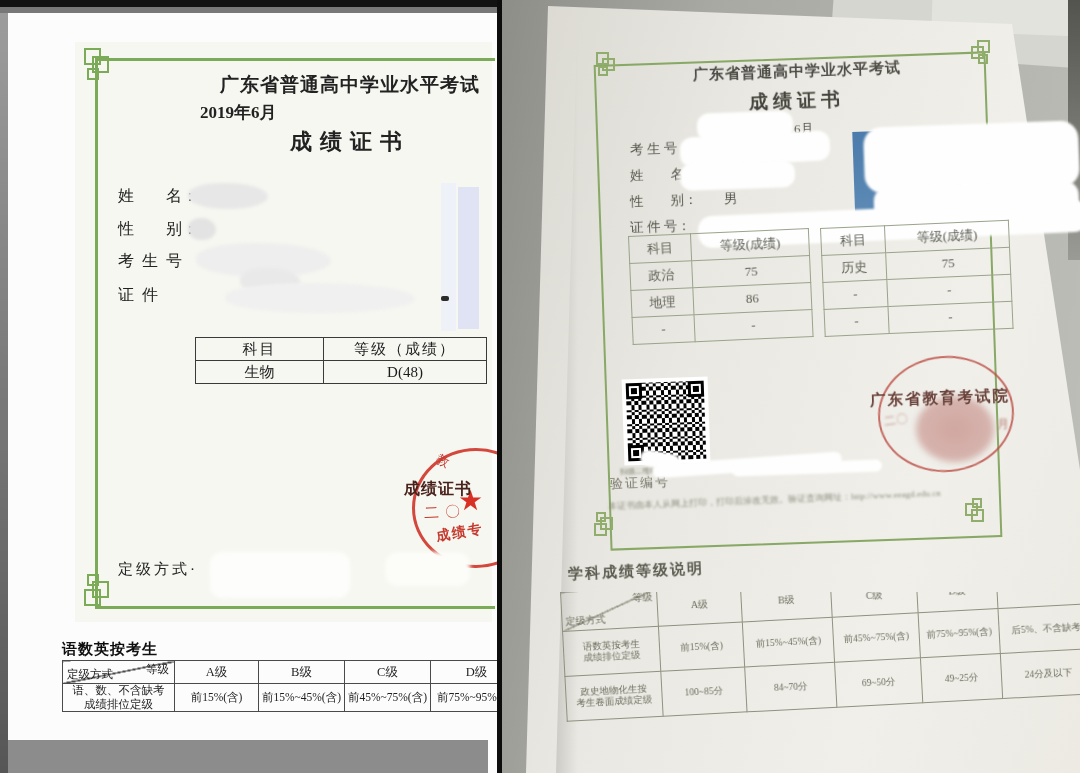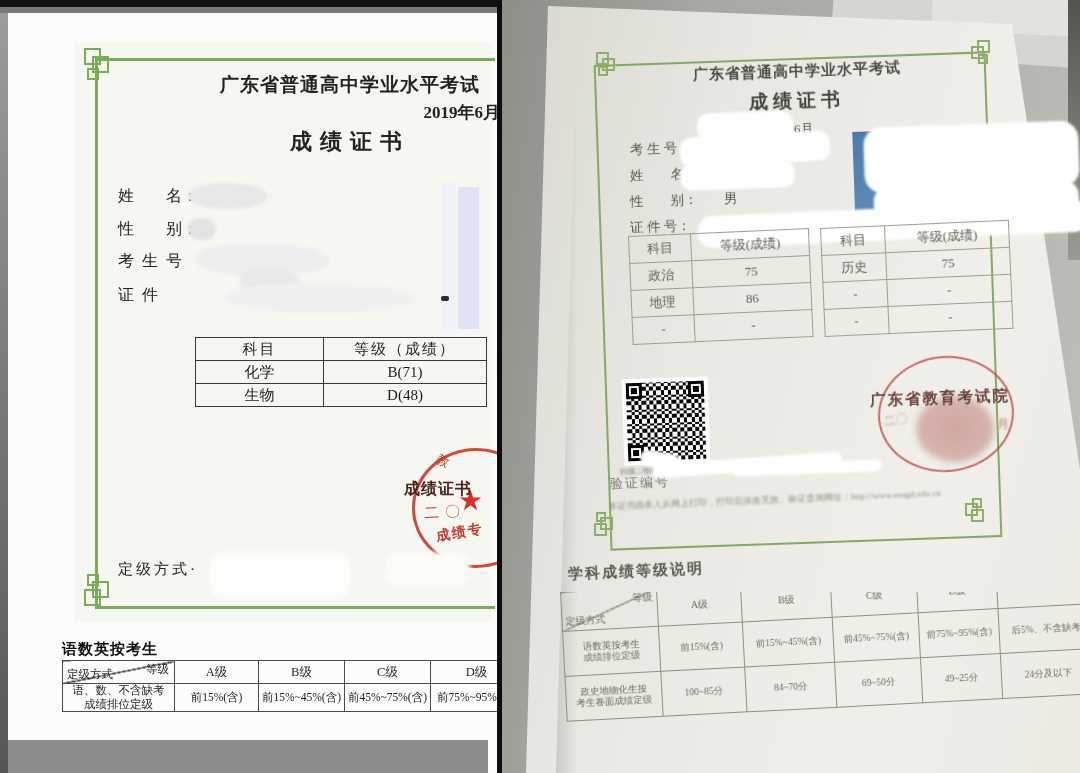--- a/index.html
+++ b/index.html
@@ -118,21 +118,21 @@
         <span class="b"></span>
         <span class="c"></span>
     </div>
     <div class="knot" style="left:84px;top:572px;width:34px;height:34px;transform:scaleY(-1);">
       <span class="a"></span>
         <span class="b"></span>
         <span class="c"></span>
     </div>
 
     <div class="t" style="left:200px;top:72px;width:300px;text-align:center;font-size:19px;font-weight:bold;letter-spacing:1px;">广东省普通高中学业水平考试</div>
-    <div class="t" style="left:200px;top:101px;width:300px;text-align:right;font-size:17px;font-weight:bold;">2019年6月</div>
+    <div class="t" style="left:200px;top:101px;width:300px;text-align:left;font-size:17px;font-weight:bold;">2019年6月</div>
     <div class="t" style="left:200px;top:127px;width:300px;text-align:center;font-size:22px;font-weight:bold;letter-spacing:8px;">成绩证书</div>
 
     <div class="t" style="left:118px;top:186px;font-size:16px;">姓　　名：</div>
     <div class="blob" style="left:188px;top:183px;width:80px;height:26px;background:#e7e7e7;"></div>
     <div class="t" style="left:118px;top:219px;font-size:16px;">性　　别：</div>
     <div class="blob" style="left:188px;top:218px;width:28px;height:22px;background:#e3e3e3;"></div>
     <div class="t" style="left:118px;top:251px;font-size:16px;letter-spacing:2px;">考 生 号</div>
     <div class="blob" style="left:196px;top:243px;width:135px;height:34px;background:#eeeeee;"></div>
     <div class="blob" style="left:240px;top:268px;width:60px;height:26px;background:#e9e9e9;"></div>
     <div class="t" style="left:118px;top:285px;font-size:16px;letter-spacing:2px;">证 件</div>
@@ -140,24 +140,20 @@
 
     <div class="abs" style="left:441px;top:183px;width:15px;height:148px;background:#eef2f8;"></div>
     <div class="abs" style="left:458px;top:187px;width:21px;height:142px;background:#dfe3f4;"></div>
     <div class="abs" style="left:441px;top:296px;width:8px;height:5px;background:#2b2b2b;border-radius:2px;"></div>
 
     <table class="score-table tblL">
       <tbody>
           <tr>
         <th class="c1">科目</th>
         <th>等级（成绩）</th>
-      </tr>
-      <tr>
-        <td>化学</td>
-        <td>B(71)</td>
       </tr>
       <tr>
         <td>生物</td>
         <td>D(48)</td>
       </tr>
     </tbody>
       </table>
 
     <div class="sealL-circle"></div>
     <div class="t" style="left:436px;top:452px;font-size:13px;color:#c53a2e;transform:rotate(28deg);">教</div>

